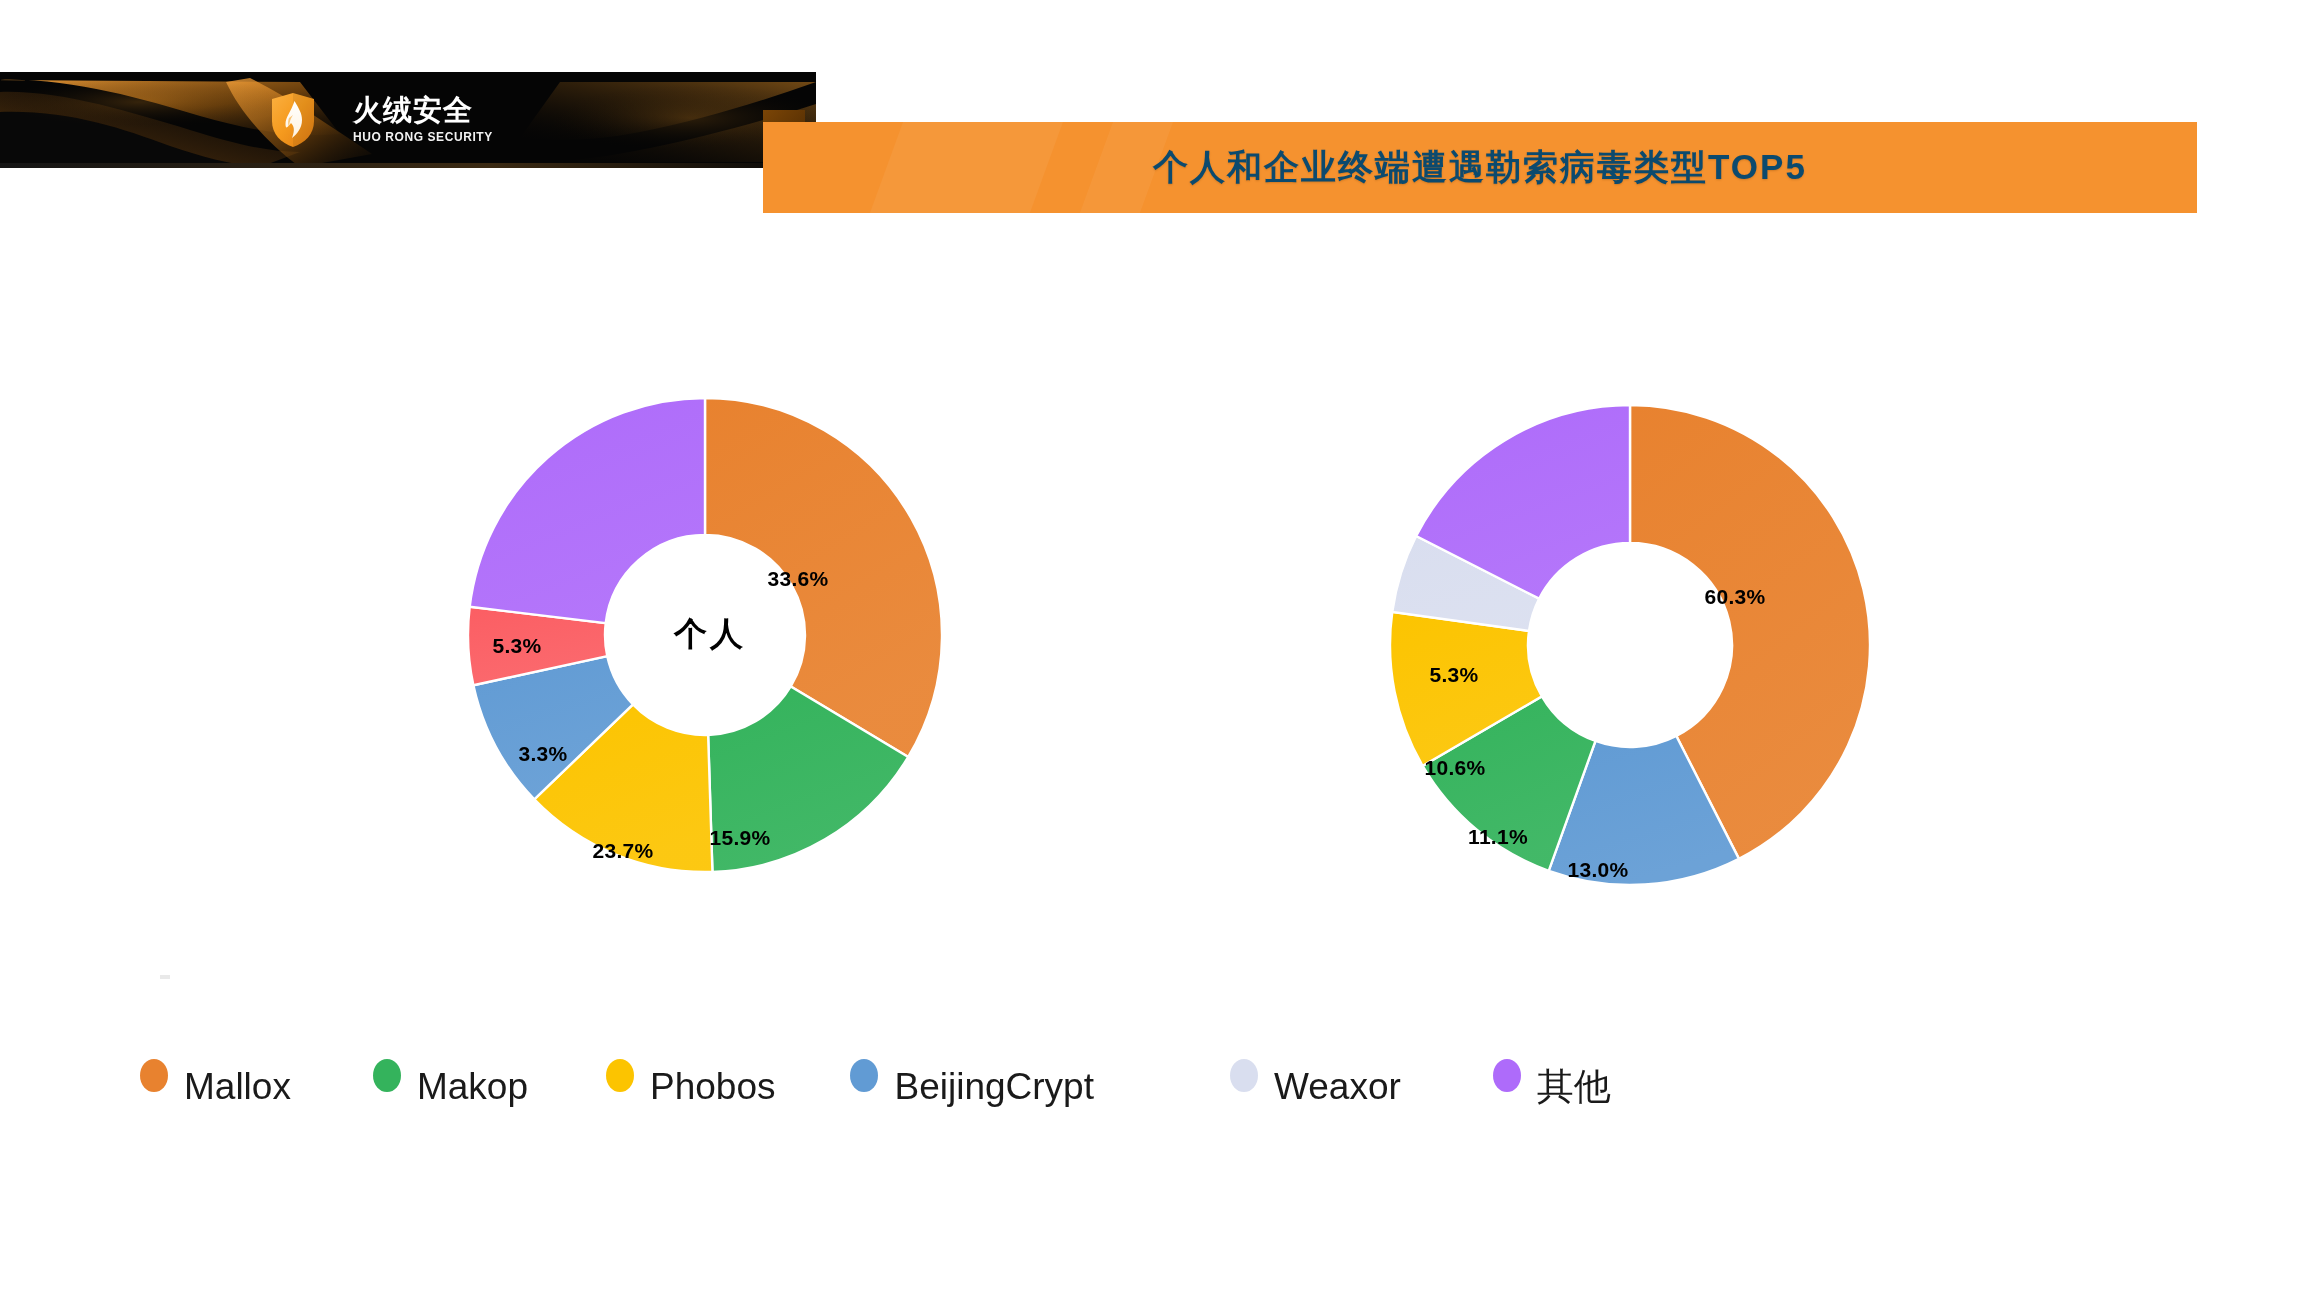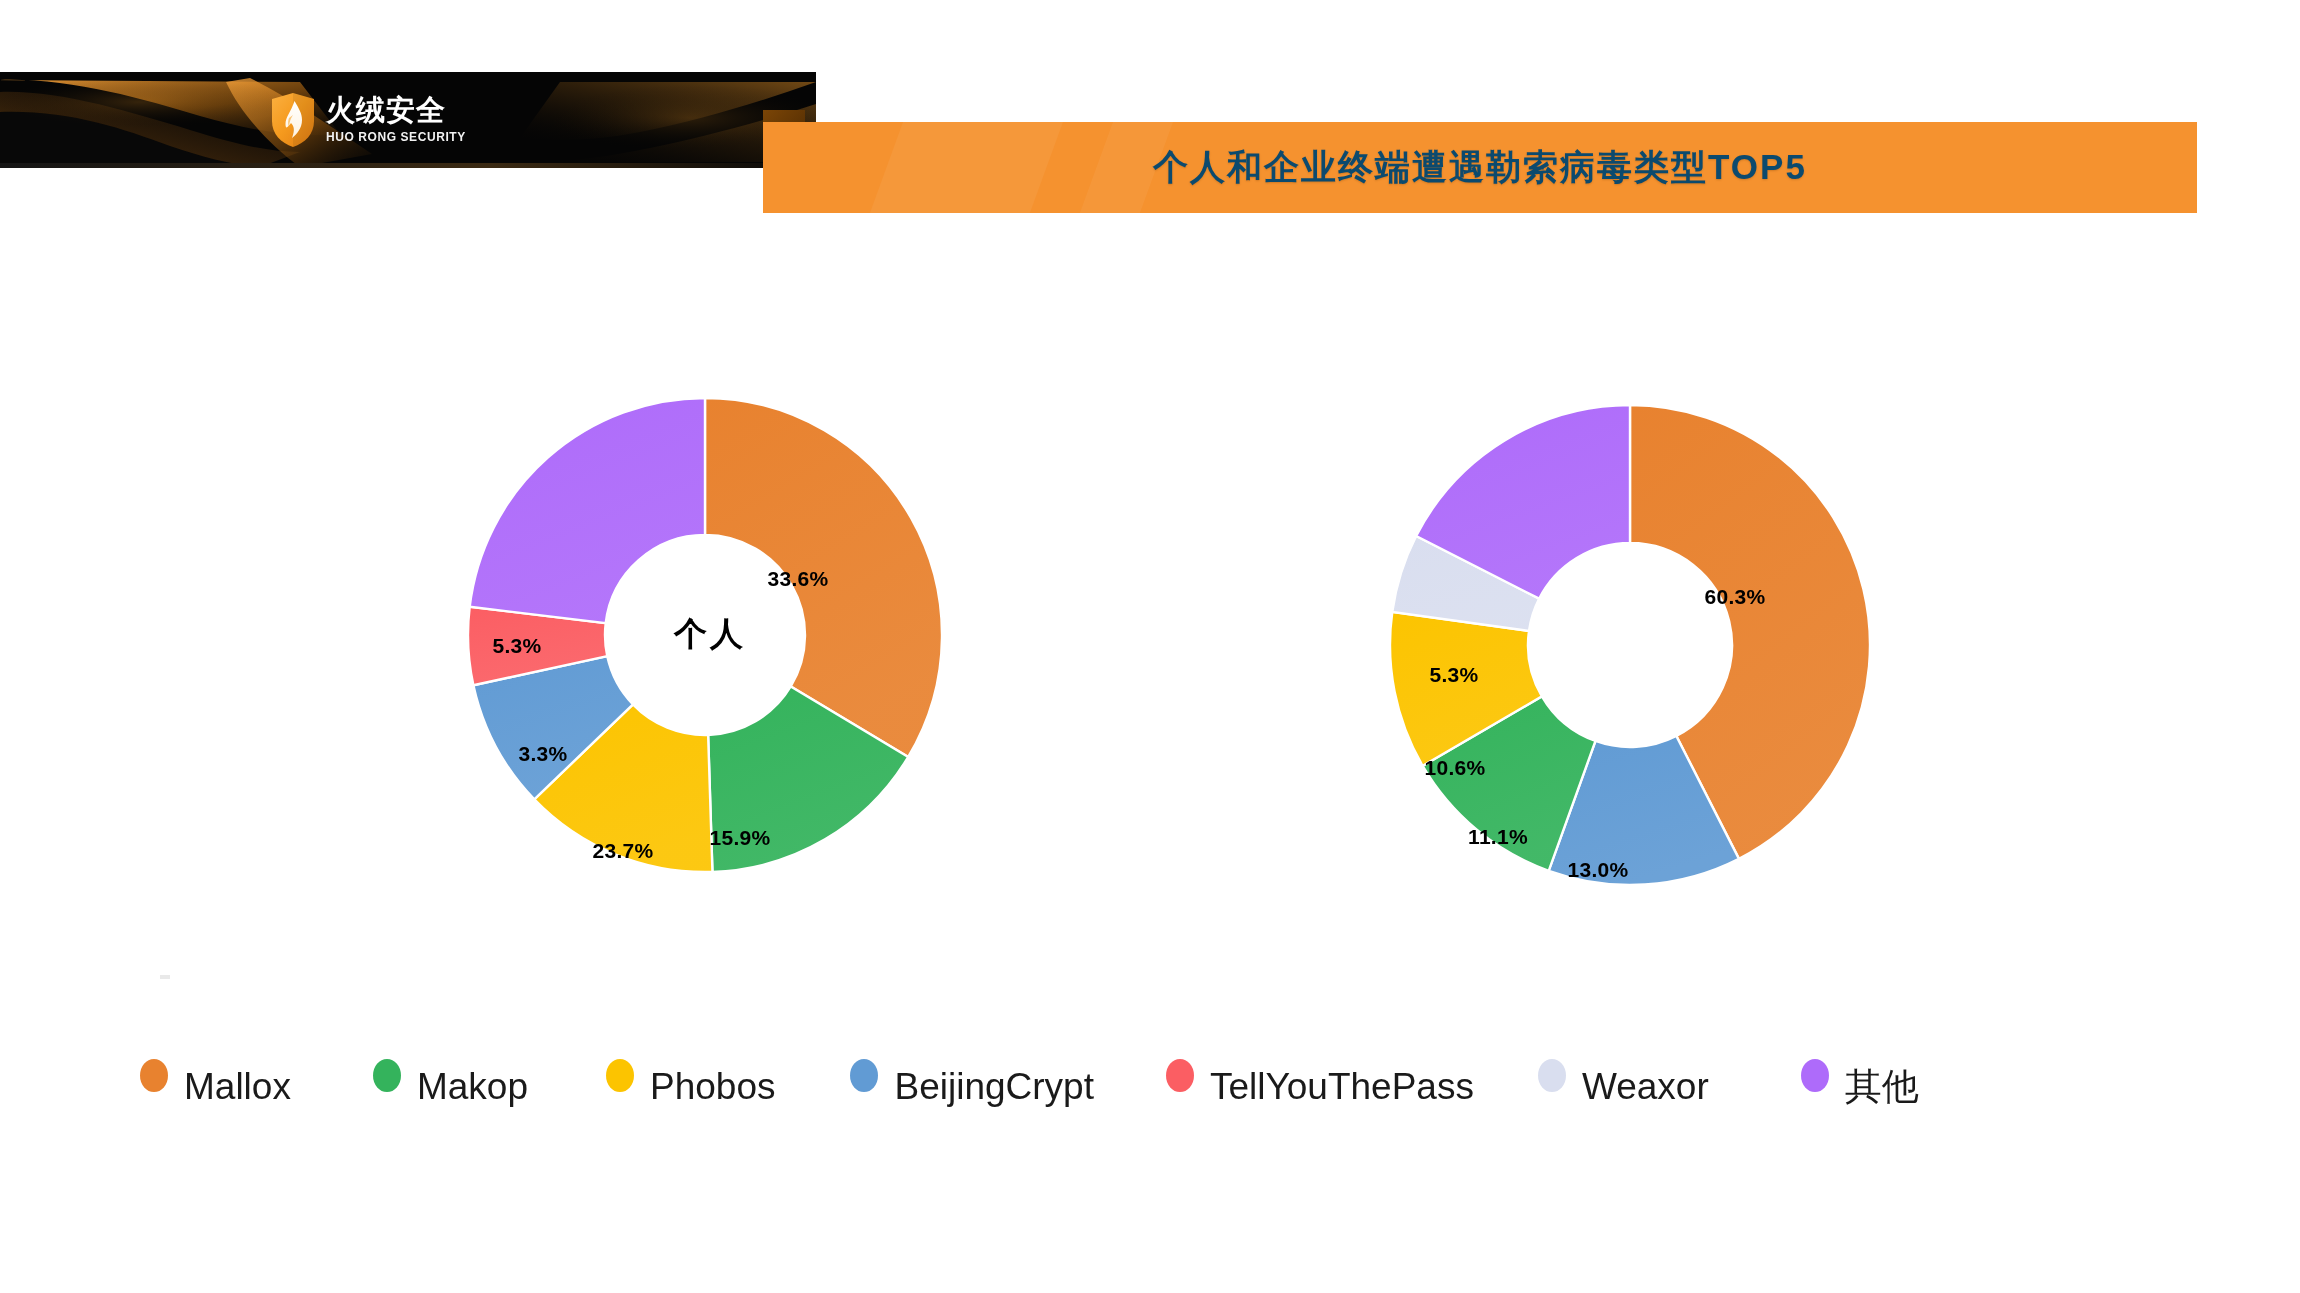--- a/index.html
+++ b/index.html
@@ -57,20 +57,21 @@
   #logo-shield {
     width: 42px;
     height: 54px;
     flex: none;
   }
   #logo-text-block {
     display: flex;
     flex-direction: column;
     justify-content: space-between;
     line-height: 1;
+    margin-left: 27px;
   }
   #logo-cn {
     color: #ffffff;
     font-size: 29px;
     font-weight: 700;
     letter-spacing: 1px;
     white-space: nowrap;
   }
   #logo-en {
     color: #f2f2f2;
@@ -408,24 +409,20 @@
     <div class="legend-item">
       <span class="legend-swatch" style="background: rgb(252, 196, 0);"></span>
       <span class="legend-label">Phobos</span>
     </div>
     <span style="display: inline-block; width: 75px; flex: 0 0 auto;"></span>
     <div class="legend-item">
       <span class="legend-swatch" style="background: rgb(97, 155, 212);"></span>
       <span class="legend-label">BeijingCrypt</span>
     </div>
     <span style="display: inline-block; width: 72px; flex: 0 0 auto;"></span>
-    <div class="legend-item">
-      <span class="legend-swatch" style="background: rgb(251, 94, 99);"></span>
-      <span class="legend-label">TellYouThePass</span>
-    </div>
     <span style="display: inline-block; width: 64px; flex: 0 0 auto;"></span>
     <div class="legend-item">
       <span class="legend-swatch" style="background: rgb(217, 222, 239);"></span>
       <span class="legend-label">Weaxor</span>
     </div>
     <span style="display: inline-block; width: 92px; flex: 0 0 auto;"></span>
     <div class="legend-item">
       <span class="legend-swatch" style="background: rgb(174, 107, 250);"></span>
       <span class="legend-label">其他</span>
     </div>

